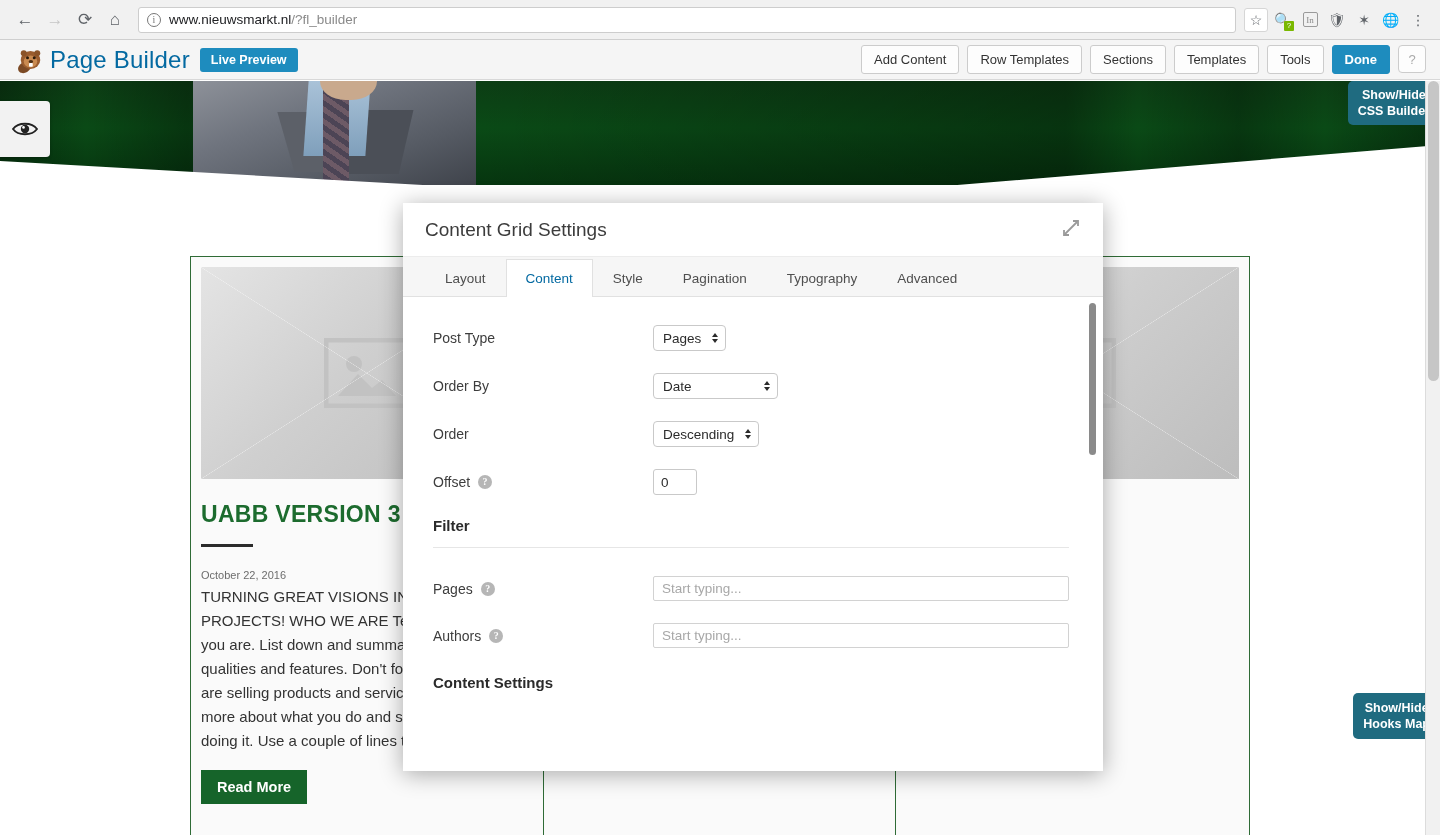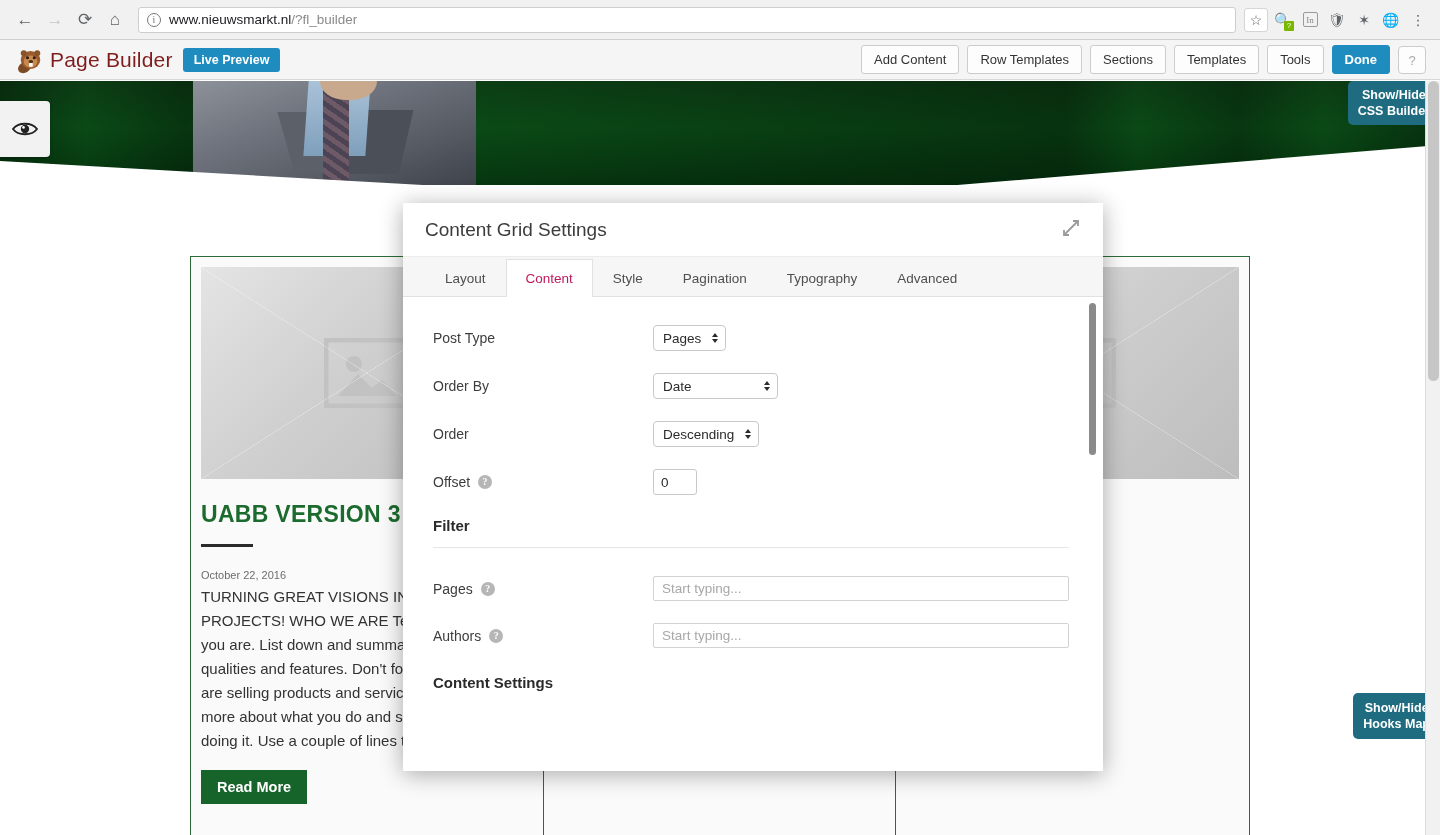--- a/index.html
+++ b/index.html
@@ -50,27 +50,27 @@
     font-family:"Liberation Serif",serif;
   }
 
   
   #pb-bar{
     position:absolute; left:0; top:40px; width:1440px; height:40px;
     background:#f5f5f5; border-bottom:1px solid #d8d8d8;
     display:flex; align-items:center; padding:0 14px; z-index:60;
   }
   #pb-logo{ width:30px;height:30px;flex:none;margin-right:6px; }
-  #pb-title{ font-size:21px; color:#7f1d1d; font-weight:400; letter-spacing:.2px; }
+  #pb-title{ font-size:24px; color:#0369a1; font-weight:400; letter-spacing:.2px; }
   #live-preview{
     margin-left:10px; background:#1e8cbe; color:#fff; border:none;
     border-radius:3px; font-size:12.5px; font-weight:bold; padding:5px 11px;
     font-family:"Liberation Sans", sans-serif; cursor:pointer;
   }
-  #pb-actions{ margin-left:auto; display:flex; align-items:flex-end; gap:8px; }
+  #pb-actions{ margin-left:auto; display:flex; align-items:flex-start; gap:8px; }
   .pb-btn{
     background:#fdfdfd; border:1px solid #cccccc; border-radius:3px;
     font-size:13px; color:#333; padding:6px 12px; cursor:pointer;
     font-family:"Liberation Sans", sans-serif;
   }
   .pb-btn.primary{ background:#1e8cbe; border-color:#1e8cbe; color:#fff; font-weight:bold; }
   .pb-btn.round{
     width:28px;height:28px;padding:0;border-radius:4px;
     display:flex;align-items:center;justify-content:center;color:#aaa;font-size:13px;
   }
@@ -189,21 +189,21 @@
   #expand-icon{ margin-left:auto; cursor:pointer; }
   #tabbar{
     height:40px; background:#f6f6f6; border-bottom:1px solid #e1e1e1;
     display:flex; align-items:center; padding-left:22px; flex:none;
   }
   .tab{
     font-size:13.5px; color:#4f4f4f; padding:11px 19px; cursor:pointer;
     border:1px solid transparent; border-bottom:none; position:relative; top:1px;
   }
   .tab.active{
-    background:#fff; border-color:#e1e1e1; color:#be185d;
+    background:#fff; border-color:#e1e1e1; color:#0369a1;
   }
   #modal-body{
     flex:1; overflow:hidden; position:relative; padding:28px 34px 0 30px;
   }
   .field-row{ display:flex; align-items:center; margin-bottom:22px; }
   .field-label{
     width:220px; flex:none; font-size:14px; color:#3d3d3d;
     display:flex; align-items:center; gap:8px;
   }
   .help-dot{

